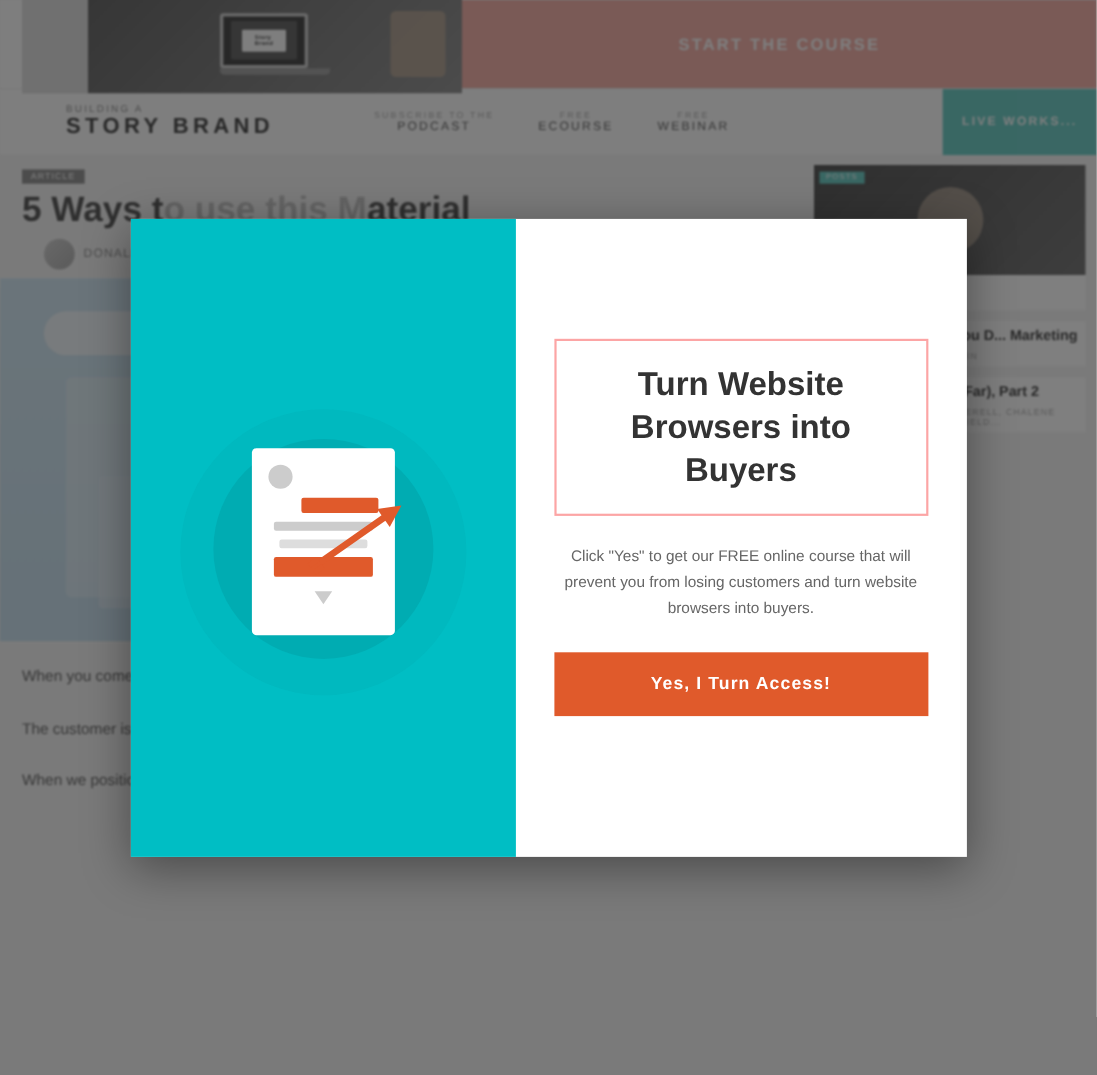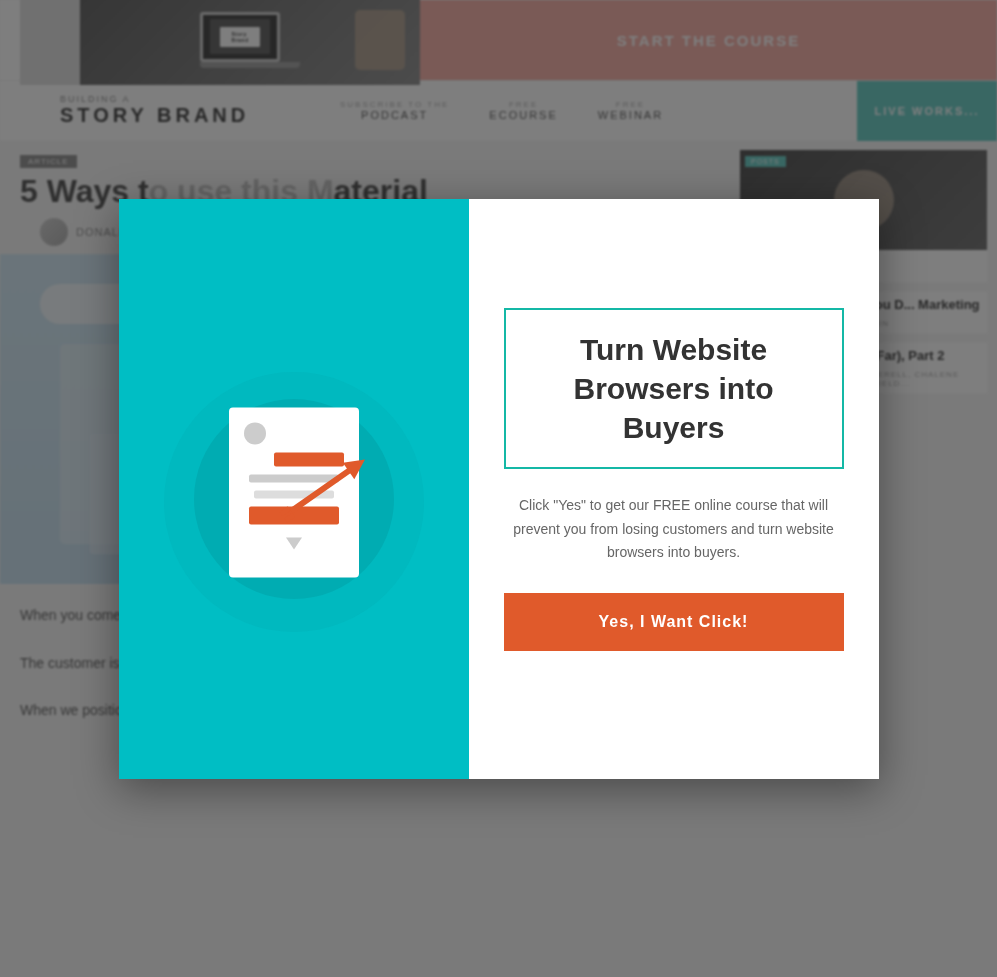--- a/index.html
+++ b/index.html
@@ -392,21 +392,21 @@
     .modal-right {
       flex: 1;
       display: flex;
       flex-direction: column;
       align-items: center;
       justify-content: center;
       padding: 40px 35px;
     }
 
     .modal-title-box {
-      border: 2px solid #14b8a6;
+      border: 2px solid #fca5a5;
       padding: 20px 25px;
       text-align: center;
       margin-bottom: 25px;
     }
 
     .modal-title {
       font-size: 30px;
       font-weight: bold;
       color: #333;
       line-height: 1.3;
@@ -637,17 +637,17 @@
 
   <div class="modal-right">
 
     <div class="modal-title-box">
       <div class="modal-title">Turn Website Browsers into Buyers</div>
     </div>
 
     <p class="modal-desc">Click "Yes" to get our FREE online course that will prevent you from losing customers and turn website browsers into buyers.</p>
 
     <button class="modal-cta-btn">
-      <span>Yes, I Want Click!</span>
+      <span>Yes, I Turn Access!</span>
     </button>
 
   </div>
 </div>
 
 </body></html>

